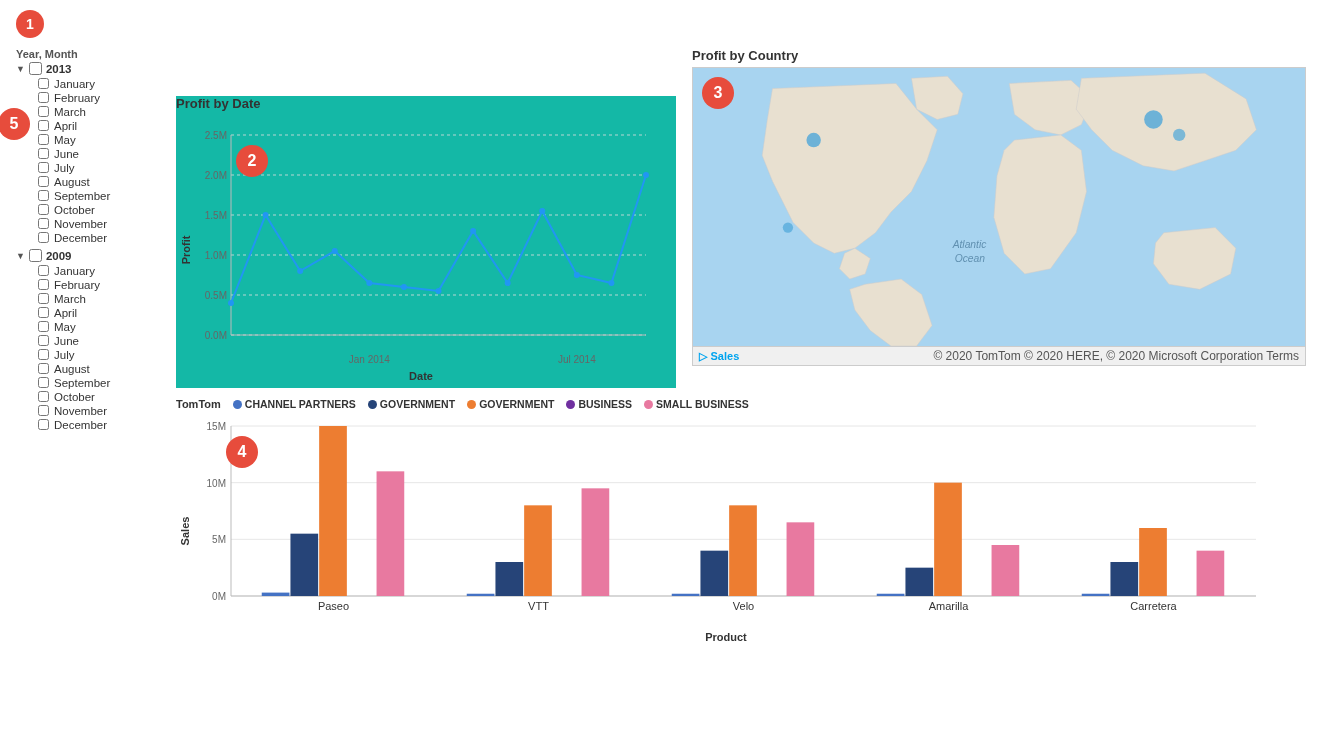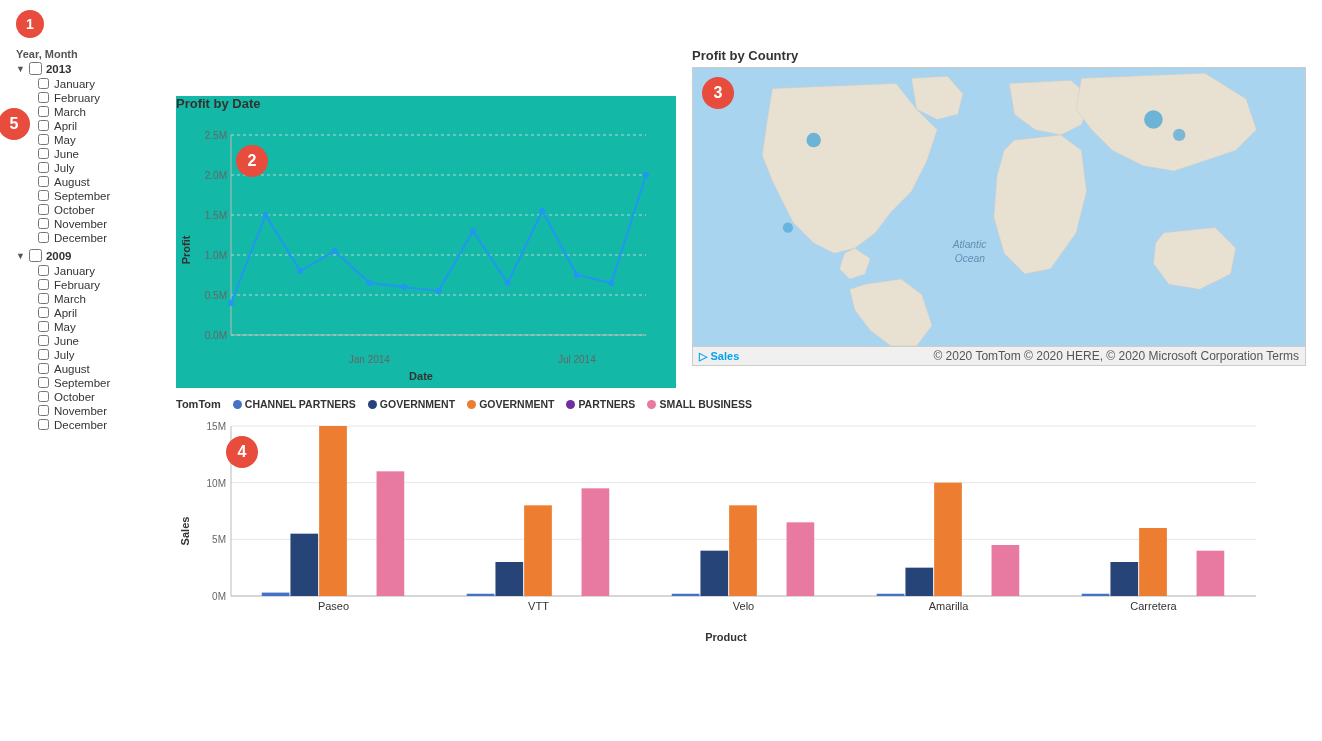--- a/index.html
+++ b/index.html
@@ -285,21 +285,21 @@
             <div class="legend-item">
               <span class="legend-dot" style="background:#264478"></span>
               <span>GOVERNMENT</span>
             </div>
             <div class="legend-item">
               <span class="legend-dot" style="background:#ed7d31"></span>
               <span>GOVERNMENT</span>
             </div>
             <div class="legend-item">
               <span class="legend-dot" style="background:#7030a0"></span>
-              <span>PARTNERS</span>
+              <span>BUSINESS</span>
             </div>
             <div class="legend-item">
               <span class="legend-dot" style="background:#e879a0"></span>
               <span>SMALL BUSINESS</span>
             </div>
           </div>
         <div style="position:relative;">
           <div class="number-badge" style="left:50px; top:20px;">4</div>
           <svg id="sales-svg" width="1100" height="230">
               <line x1="55" y1="180" x2="1080" y2="180" stroke="#e0e0e0" stroke-width="0.8"></line>

